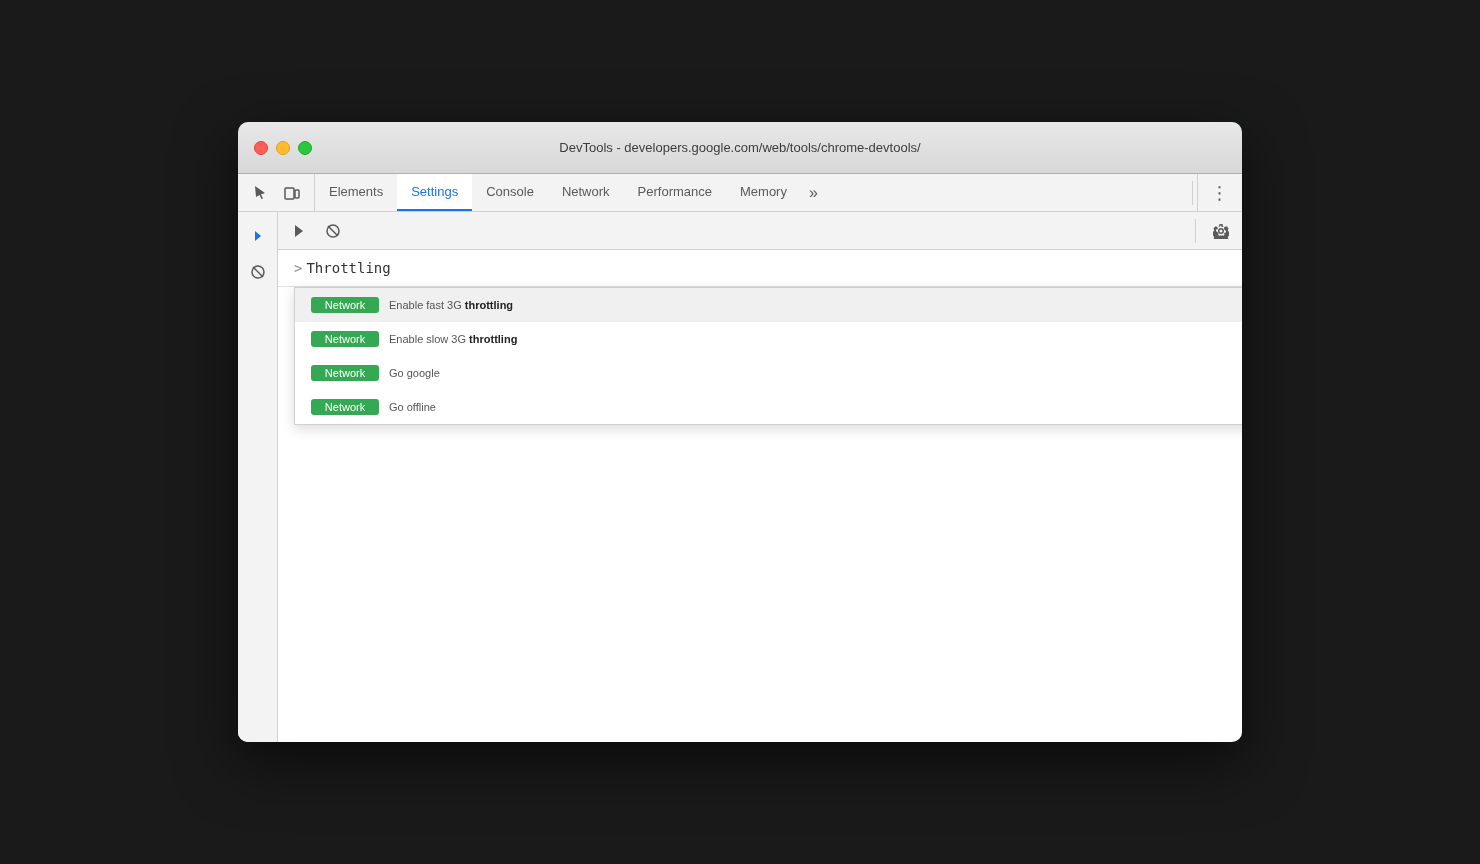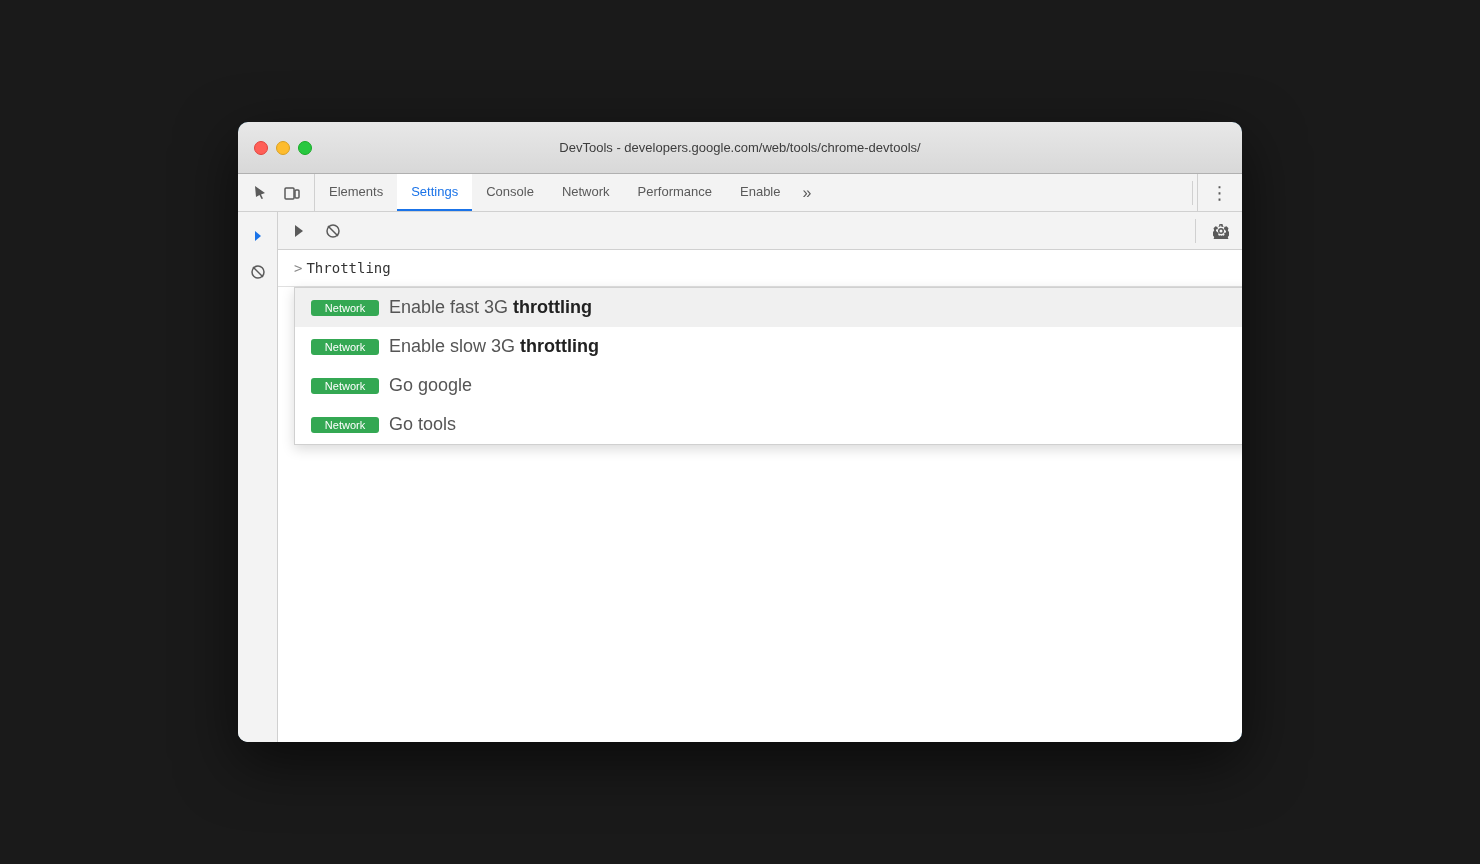--- a/index.html
+++ b/index.html
@@ -293,21 +293,21 @@
       min-width: 68px;
       white-space: nowrap;
     }
 
     .badge-network { background: #34a853; }
     .badge-settings { background: #e8365d; }
     .badge-drawer { background: #34a853; }
 
     .item-text {
       color: #555;
-      font-size: 18px;
+      font-size: 11px;
     }
 
     .item-text strong {
       color: #222;
       font-weight: 700;
     }
 
     
     .divider-v {
       width: 1px;
@@ -357,21 +357,21 @@
         <div class="tab">
           <span>Console</span>
         </div>
         <div class="tab">
           <span>Network</span>
         </div>
         <div class="tab">
           <span>Performance</span>
         </div>
         <div class="tab">
-          <span>Enable</span>
+          <span>Memory</span>
         </div>
         <div class="tab-more">
           <span>»</span>
         </div>
       </div>
 
       <div class="divider-v"></div>
       <div class="toolbar-right">
         <div class="three-dots">
           <span>⋮</span>
@@ -438,21 +438,21 @@
           </div>
 
 
           <div class="autocomplete-item">
             <span class="category-badge badge-network">Network</span>
             <span class="item-text">Go google</span>
           </div>
 
           <div class="autocomplete-item">
             <span class="category-badge badge-network">Network</span>
-            <span class="item-text">Go tools</span>
+            <span class="item-text">Go offline</span>
           </div>
 
 
         </div>
       </div>
     </div>
   </div>
 </div>
 
 </body></html>

